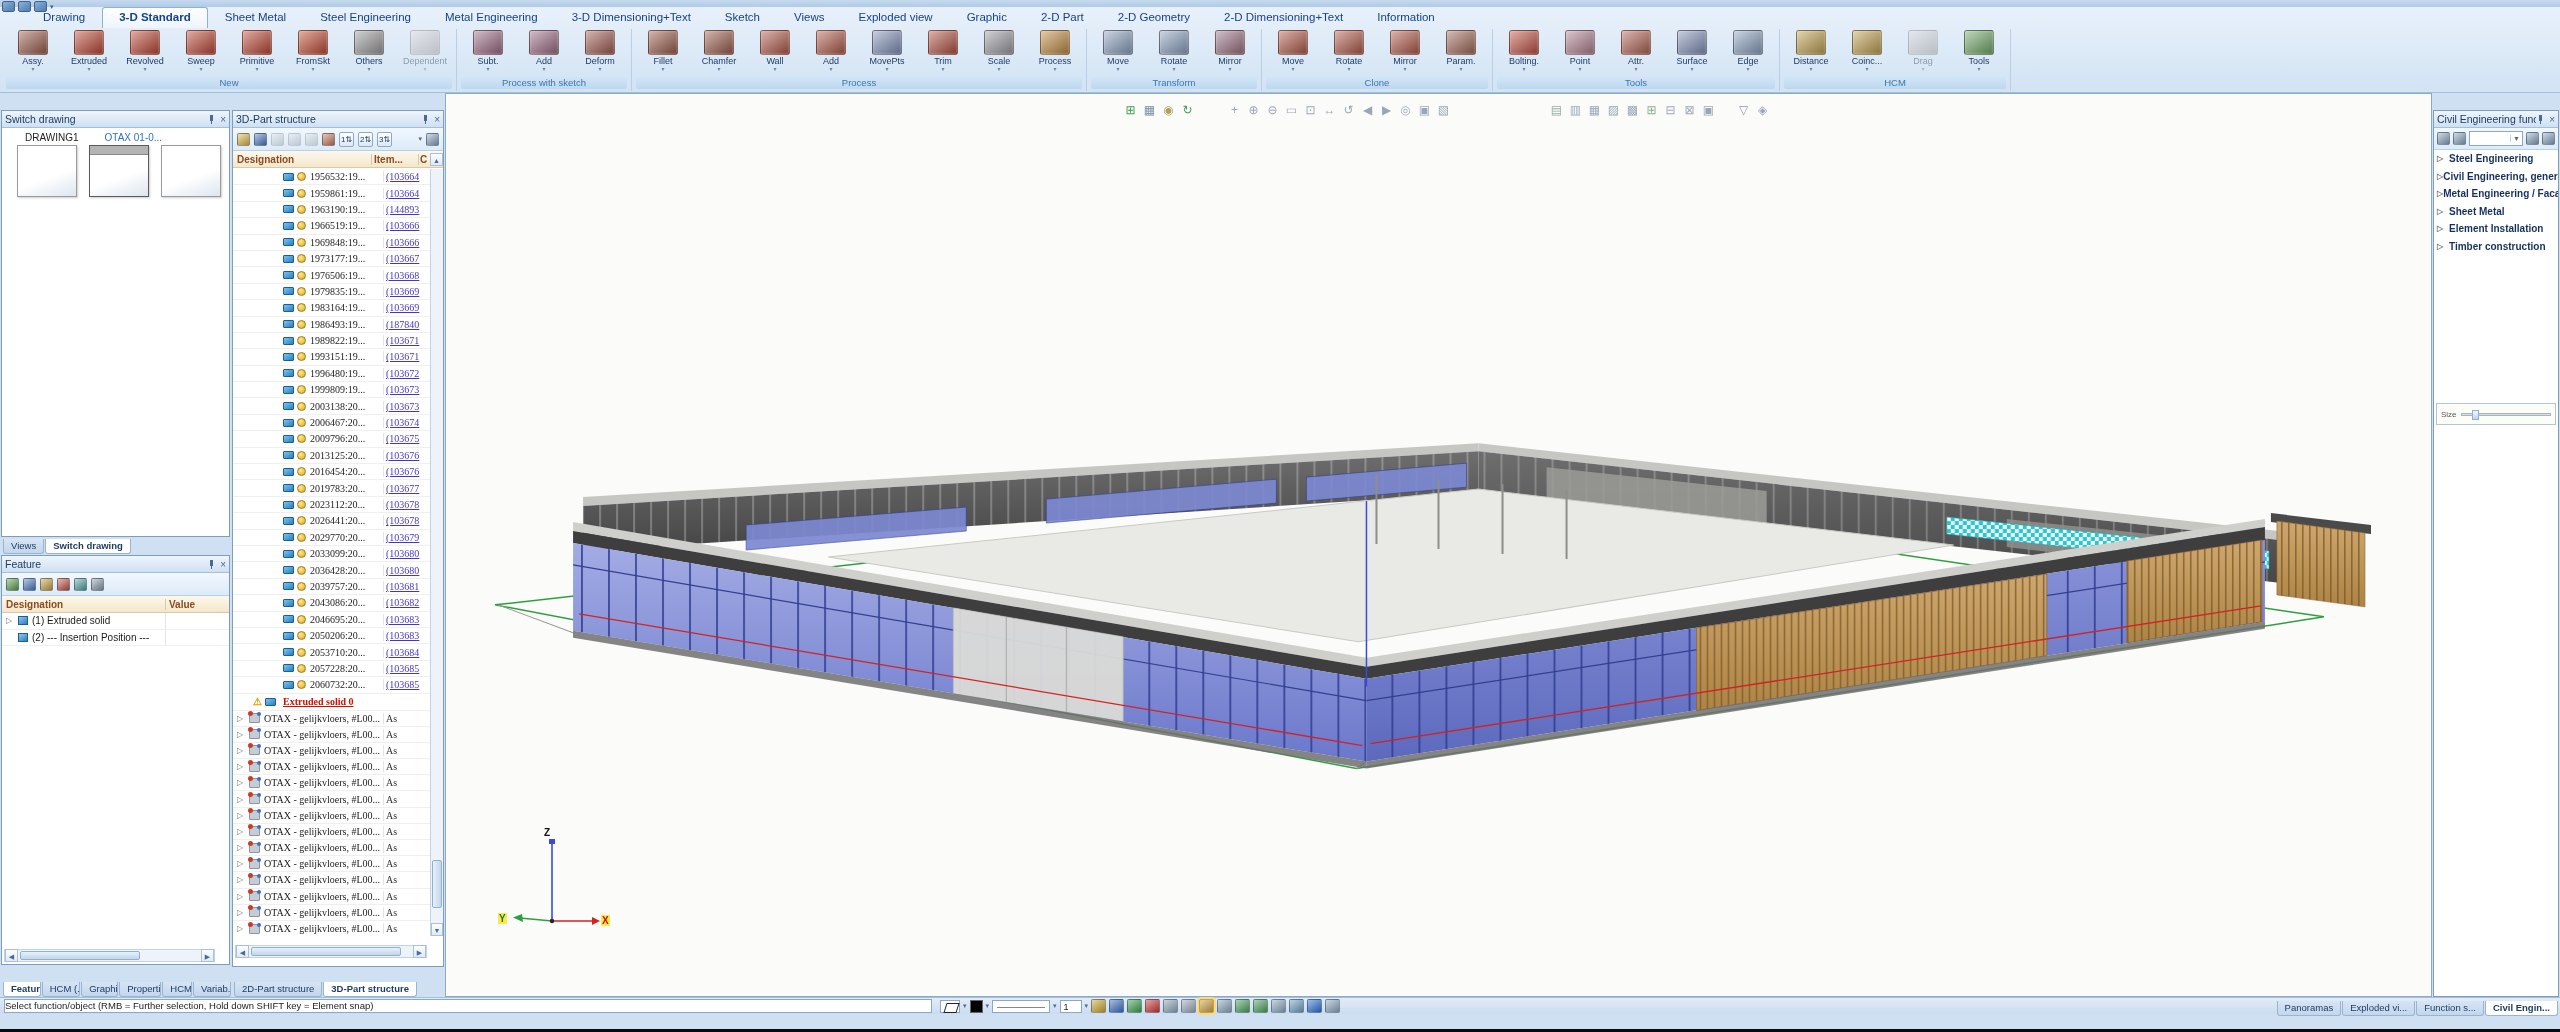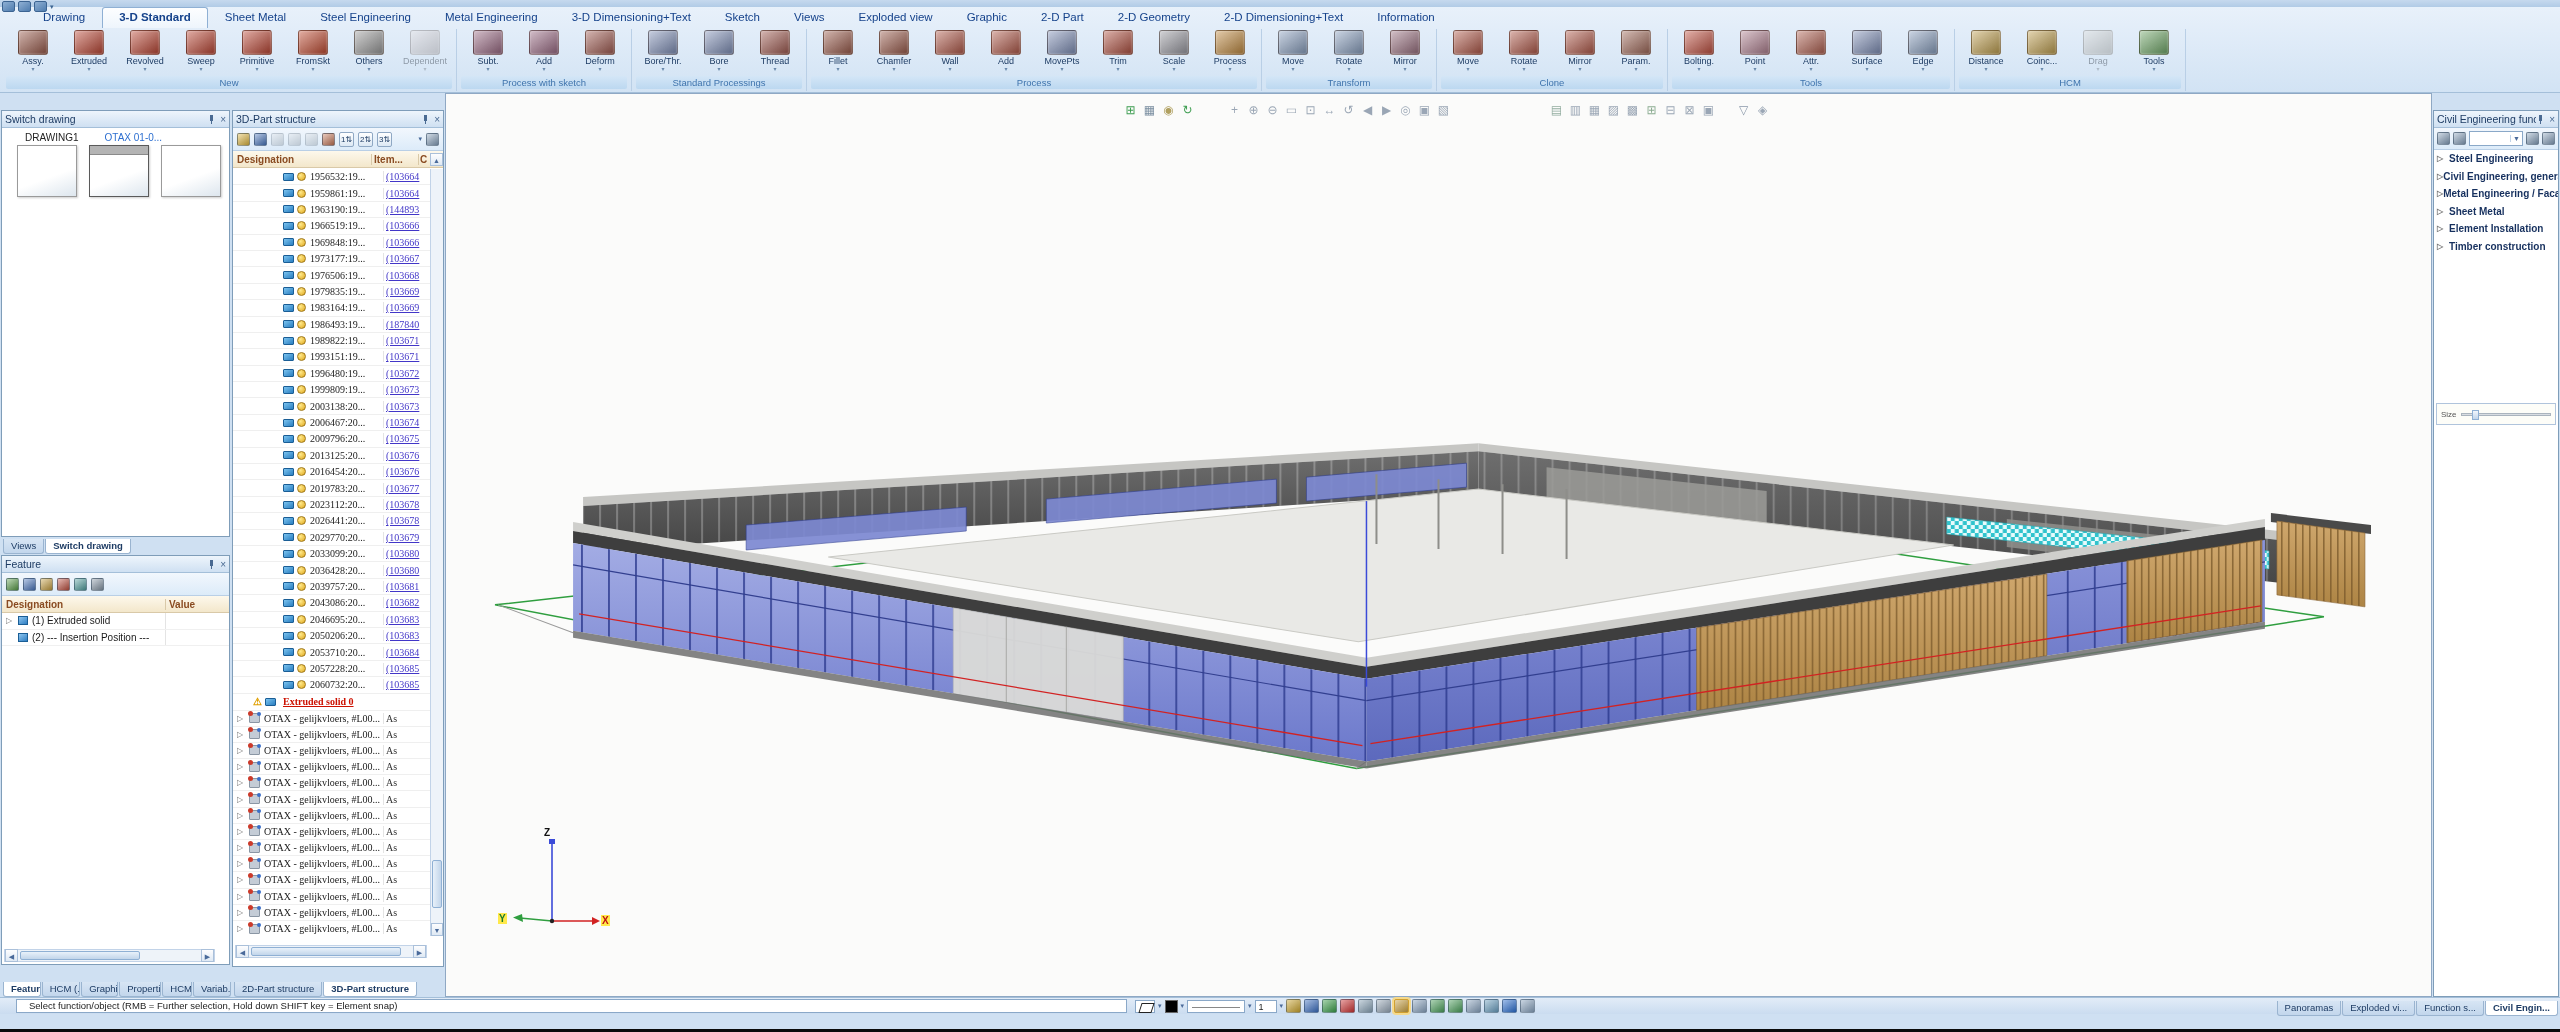--- a/index.html
+++ b/index.html
@@ -158,22 +158,22 @@
     color:var(--c,rgba(90,110,135,.55)); }
   .model { position:absolute; left:0; top:0; width:100%; height:100%; }
   .axis { position:absolute; left:52px; top:735px; width:120px; height:110px; }
   .axlab { position:absolute; font-size:10px; font-weight:bold; color:#111; }
   .axlab.hl { background:#ffe94a; padding:0 1px; }
 
   
   .promptrow { position:absolute; left:0; top:997px; width:2560px; height:17px;
     background:linear-gradient(#e2ecf8,#cadcf0); border-top:1px solid #a4bfd9;
     display:flex; align-items:center; }
-  .prompt-input { width:1111px; height:14px; margin-left:16px; background:#fff;
-    border:1px solid #8aa8c8; font-size:9.5px; color:#222; padding:0 12px; line-height:12px;
+  .prompt-input { width:928px; height:14px; margin-left:4px; background:#fff;
+    border:1px solid #8aa8c8; font-size:9.5px; color:#222; padding:0 0; line-height:12px;
     white-space:nowrap; overflow:hidden; }
   .ptool { display:flex; align-items:center; gap:3px; margin-left:8px; }
   .pshape { width:20px; height:13px; background:#fff; border:1px solid #8aa8c8; position:relative; }
   .pshape::before { content:""; position:absolute; left:4px; top:2px; width:11px; height:8px;
     border:1px solid #222; transform:skewX(-18deg); }
   .pswatch { width:13px; height:13px; background:#000; border:1px solid #666; }
   .pline { width:58px; height:13px; background:#fff; border:1px solid #8aa8c8; position:relative; }
   .pline::before { content:""; position:absolute; left:4px; right:4px; top:6px; height:1px; background:#888; }
   .pnum { width:22px; height:13px; background:#fff; border:1px solid #8aa8c8; font-size:9px;
     color:#222; padding-left:3px; line-height:12px; }
@@ -279,40 +279,20 @@
             <div class="rlabel">Add</div>
             <div class="rarr">▾</div>
           </div>
             <div class="rbtn">
             <div class="ricon" style="--c: #a05a50;"></div>
             <div class="rlabel">Deform</div>
             <div class="rarr">▾</div>
           </div>
         </div>
         <div class="rcap">Process with sketch</div>
-      </div>
-      <div class="rgroup">
-        <div class="rbtns">
-            <div class="rbtn">
-            <div class="ricon" style="--c: #8090b8;"></div>
-            <div class="rlabel">Bore/Thr.</div>
-            <div class="rarr">▾</div>
-          </div>
-            <div class="rbtn">
-            <div class="ricon" style="--c: #8090b8;"></div>
-            <div class="rlabel">Bore</div>
-            <div class="rarr">▾</div>
-          </div>
-            <div class="rbtn">
-            <div class="ricon" style="--c: #a05a50;"></div>
-            <div class="rlabel">Thread</div>
-            <div class="rarr">▾</div>
-          </div>
-        </div>
-        <div class="rcap">Standard Processings</div>
       </div>
       <div class="rgroup">
         <div class="rbtns">
             <div class="rbtn">
             <div class="ricon" style="--c: #9a5a4a;"></div>
             <div class="rlabel">Fillet</div>
             <div class="rarr">▾</div>
           </div>
             <div class="rbtn">
             <div class="ricon" style="--c: #9a5a4a;"></div>

